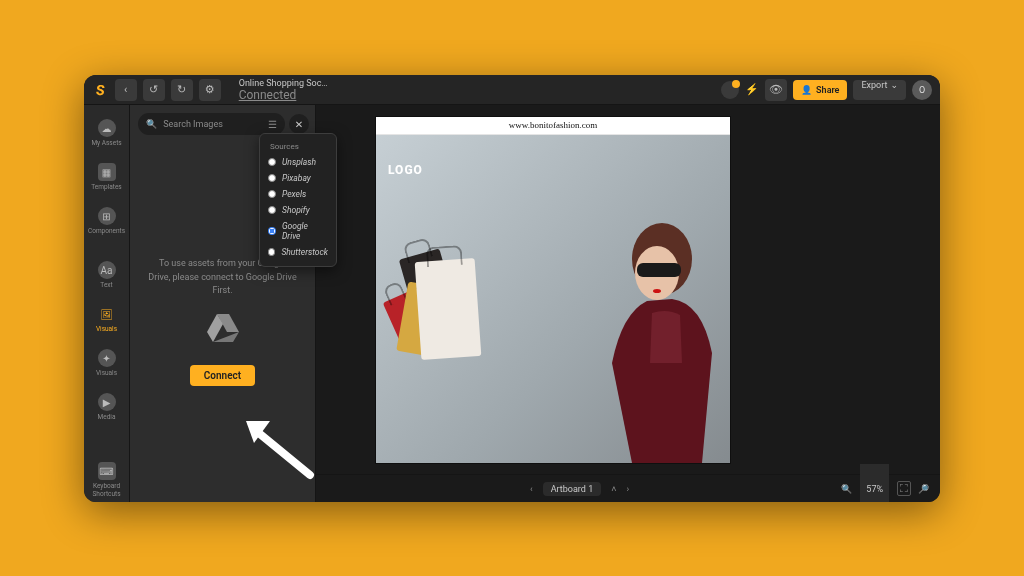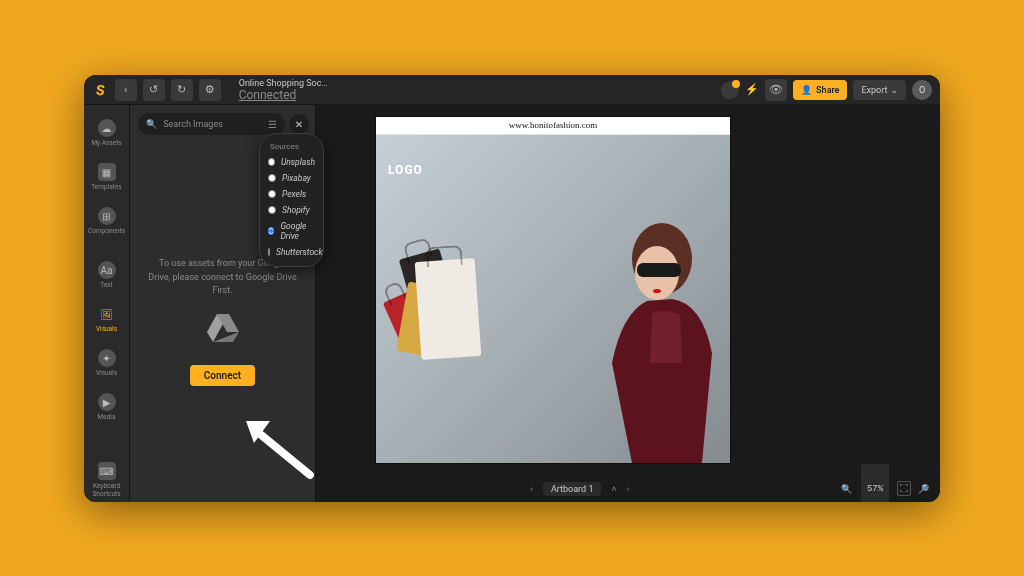--- a/index.html
+++ b/index.html
@@ -26,21 +26,21 @@
   }
   
   .topbar{height:30px;background:var(--bg-top);display:flex;align-items:center;padding:0 8px;gap:6px;border-bottom:1px solid #151515;}
   .iconbtn{width:22px;height:22px;background:var(--btn-dark);border-radius:4px;display:flex;align-items:center;justify-content:center;color:#bbb;font-size:11px;}
   .logo-s{color:var(--orange-bright);font-weight:800;font-size:14px;transform:skewX(-6deg);margin:0 4px;}
   .doc{margin-left:12px;display:flex;flex-direction:column;line-height:1;}
   .doc-title{color:var(--text);font-size:9px;}
   .doc-status{color:var(--text-dim);font-size:12px;margin-top:1px;text-decoration:underline;}
   .top-right{margin-left:auto;display:flex;align-items:center;gap:6px;}
   .share-btn{background:var(--orange-bright);color:#222;font-size:9px;font-weight:600;border-radius:4px;height:20px;display:flex;align-items:center;padding:0 8px;gap:4px;}
-  .export-btn{background:var(--btn-dark);color:var(--text);font-size:9px;height:20px;display:flex;align-items:center;padding:0 8px;border-radius:4px;gap:3px;}
+  .export-btn{background:var(--btn-dark);color:var(--text);font-size:9px;height:20px;display:flex;align-items:flex-start;padding:0 8px;border-radius:4px;gap:3px;}
   .avatar{width:20px;height:20px;border-radius:50%;background:#5a5a5a;color:#ddd;display:flex;align-items:center;justify-content:center;font-size:9px;}
   .comment-bubble{width:18px;height:18px;border-radius:50%;background:#3a3a3a;position:relative;display:flex;align-items:center;justify-content:center;}
   .comment-bubble::after{content:"";position:absolute;right:-1px;top:-1px;width:8px;height:8px;border-radius:50%;background:var(--orange-bright);}
   .bolt{color:var(--text);font-size:11px;}
   
   .body{flex:1;display:flex;min-height:0;}
   
   .rail{width:46px;background:var(--bg-rail);display:flex;flex-direction:column;align-items:center;padding-top:6px;gap:0;border-right:1px solid #151515;}
   .rail-item{width:46px;height:44px;display:flex;flex-direction:column;align-items:center;justify-content:center;gap:2px;color:var(--text-dim);font-size:6.5px;text-align:center;cursor:pointer;}
   .rail-item.active{color:var(--orange-bright);}
@@ -54,21 +54,21 @@
   .search{flex:1;height:22px;background:#1f1f1f;border-radius:11px;display:flex;align-items:center;padding:0 8px;gap:6px;color:var(--text-dim);font-size:9px;}
   .filter-ic{margin-left:auto;font-size:10px;}
   .close-ic{width:20px;height:20px;border-radius:50%;background:#1f1f1f;display:flex;align-items:center;justify-content:center;color:#ccc;font-size:10px;cursor:pointer;}
   .panel-body{flex:1;display:flex;flex-direction:column;align-items:center;justify-content:center;text-align:center;padding:0 18px;gap:14px;}
   .panel-msg{color:var(--text-dim);font-size:9px;line-height:1.5;}
   .gd-logo{font-size:30px;color:#888;text-shadow:0 0 1px #555;}
   .connect-btn{background:var(--orange-bright);color:#222;font-size:10px;font-weight:600;padding:5px 14px;border-radius:4px;cursor:pointer;}
   
   .arrow{position:absolute;left:156px;top:338px;width:80px;height:70px;pointer-events:none;}
   
-  .dropdown{position:absolute;left:175px;top:58px;width:65px;background:#222;border:1px solid #3d3d3d;border-radius:18px;padding:6px 0 6px 0;z-index:30;box-shadow:0 4px 14px rgba(0,0,0,.5);}
+  .dropdown{position:absolute;left:175px;top:58px;width:78px;background:#222;border:1px solid #3d3d3d;border-radius:6px;padding:6px 0 6px 0;z-index:30;box-shadow:0 4px 14px rgba(0,0,0,.5);}
   .dd-title{color:var(--text-dim);font-size:8px;padding:2px 10px 3px 10px;}
   .dd-item{display:flex;align-items:center;gap:6px;padding:3px 8px;color:var(--text);font-size:8.5px;cursor:pointer;font-style:italic;}
   .dd-radio{width:8px;height:8px;border-radius:50%;border:1px solid #888;background:#fff;}
   .dd-item.selected .dd-radio{background:radial-gradient(circle,#3b82f6 0 55%,#fff 56% 100%);border-color:#3b82f6;}
   
   .canvas-area{flex:1;background:var(--bg-canvas);display:flex;flex-direction:column;}
   .canvas-viewport{flex:1;display:flex;align-items:center;justify-content:flex-start;padding-left:60px;}
   .artboard{width:354px;height:346px;background:#fff;position:relative;overflow:hidden;box-shadow:0 0 0 1px #0006;}
   .ab-headline{position:absolute;top:0;left:0;right:0;height:18px;background:#fff;border-bottom:1px solid #e5e5e5;display:flex;align-items:center;justify-content:center;font-size:9px;color:#111;font-family:Georgia,serif;}
   .ab-main{position:absolute;top:18px;left:0;right:0;bottom:0;background:linear-gradient(135deg,#c6cfd4 0%,#9fa8ad 60%,#858b8f 100%);}
@@ -81,21 +81,21 @@
   .bag4{left:14px;top:160px;width:30px;height:42px;background:#b82228;transform:rotate(-24deg);}
   .bag-handle{position:absolute;top:-14px;left:20%;right:20%;height:20px;border:2px solid rgba(0,0,0,.35);border-bottom:none;border-radius:8px 8px 0 0;}
   .tagline{position:absolute;left:50%;bottom:14px;color:#fff;font-family:Georgia,'Times New Roman',serif;}
   .tag-small{font-size:11px;letter-spacing:1px;font-weight:600;}
   .tag-big{font-size:38px;font-weight:700;line-height:.9;margin-top:2px;}
   
   .artboard-bar{height:28px;border-top:1px solid #151515;display:flex;align-items:center;padding:0 10px;gap:8px;color:var(--text-dim);font-size:9px;}
   .ab-left{flex:1;display:flex;align-items:center;justify-content:center;gap:10px;}
   .ab-right{display:flex;align-items:center;gap:8px;}
   .pill{background:#2b2b2b;border-radius:4px;padding:2px 8px;color:var(--text);}
-  .zpill{background:#2b2b2b;border-radius:0;padding:20px 6px;color:var(--text);font-family:Liberation Mono, monospace;}
+  .zpill{background:#2b2b2b;border-radius:0;padding:20px 6px;color:var(--text);}
   .fs{font-size:11px;border:1px solid #555;border-radius:2px;padding:0 2px;}
   
   .person{position:absolute;right:8px;bottom:0;width:170px;height:260px;}
 </style>
 </head>
 <body>
 
 <div class="app">
 
   <div class="topbar">

